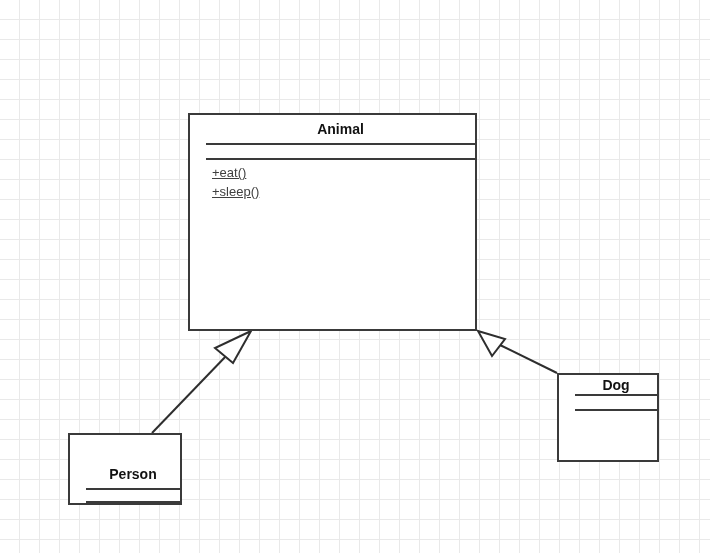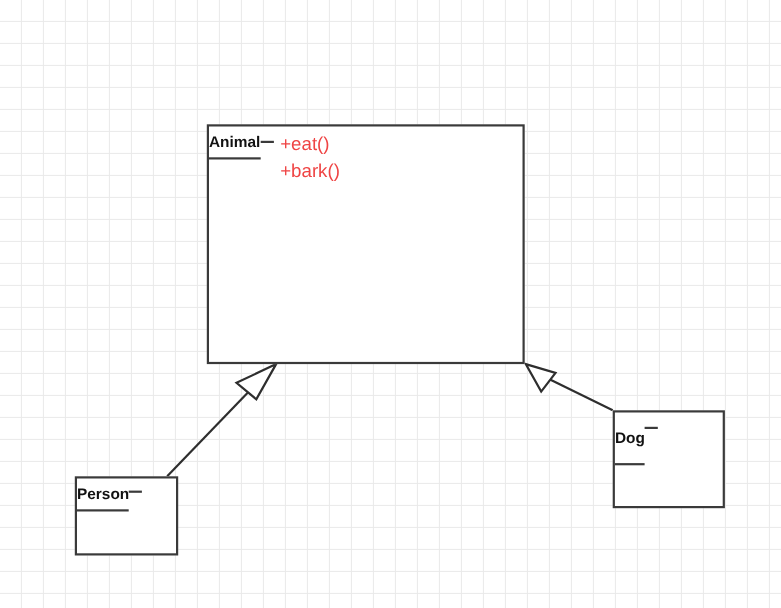--- a/index.html
+++ b/index.html
@@ -30,22 +30,23 @@
     width: 710px;
     height: 553px;
     pointer-events: none;
   }
   .uml-class {
     position: absolute;
     box-sizing: border-box;
     background: #ffffff;
     border: 2px solid #3a3a3a;
     display: flex;
-    flex-direction: row;
+    flex-direction: column;
     z-index: 5;
+    padding-left: 16px;
   }
   .class-title {
     box-sizing: border-box;
     text-align: center;
     font-weight: bold;
     font-size: 14px;
     color: #121212;
     border-bottom: 2px solid #3a3a3a;
     display: flex;
     align-items: center;
@@ -59,37 +60,38 @@
     padding: 0 6px;
     font-size: 13px;
     color: #2b2b2b;
     line-height: 1.45;
     overflow: hidden;
   }
   .class-methods {
     box-sizing: border-box;
     flex: 1 1 auto;
     padding: 4px 6px 0 6px;
-    font-size: 17px;
-    color: #ef4444;
+    font-size: 13px;
+    color: #404040;
     line-height: 1.45;
     overflow: hidden;
+    text-decoration: underline;
   }
   .member-line {
     white-space: nowrap;
   }
   
   #class-animal { left: 188px; top: 113px; width: 289px; height: 218px; }
   #class-animal > .class-title   { height: 30px; }
   #class-animal > .class-attrs   { height: 15px; }
-  #class-person { left: 68px; top: 433px; width: 94px; height: 72px; }
+  #class-person { left: 68px; top: 433px; width: 114px; height: 72px; justify-content: flex-end; }
   #class-person > .class-title   { height: 30px; }
   #class-person > .class-attrs   { height: 13px; }
   #class-dog    { left: 557px; top: 373px; width: 102px; height: 89px; }
-  #class-dog > .class-title      { height: 48px; text-align: right; }
+  #class-dog > .class-title      { height: 21px; text-align: right; }
   #class-dog > .class-attrs      { height: 15px; }
 </style>
 </head>
 <body>
 
 <div id="canvas">
 
   <svg id="edge-layer" viewBox="0 0 710 553" xmlns="http://www.w3.org/2000/svg">
 
     <g>
@@ -101,21 +103,21 @@
       <line x1="557" y1="373" x2="500" y2="345" stroke="#2e2e2e" stroke-width="2"></line>
       <polygon points="478,331 505,339 492,356" fill="#ffffff" stroke="#2e2e2e" stroke-width="2" stroke-linejoin="miter"></polygon>
     </g>
   </svg>
 
   <div class="uml-class" id="class-animal">
     <div class="class-title">Animal</div>
     <div class="class-attrs"></div>
     <div class="class-methods">
       <div class="member-line">+eat()</div>
-      <div class="member-line">+bark()</div>
+      <div class="member-line">+sleep()</div>
     </div>
   </div>
 
   <div class="uml-class" id="class-person">
     <div class="class-title">Person</div>
     <div class="class-attrs"></div>
   </div>
 
   <div class="uml-class" id="class-dog">
     <div class="class-title">Dog</div>

